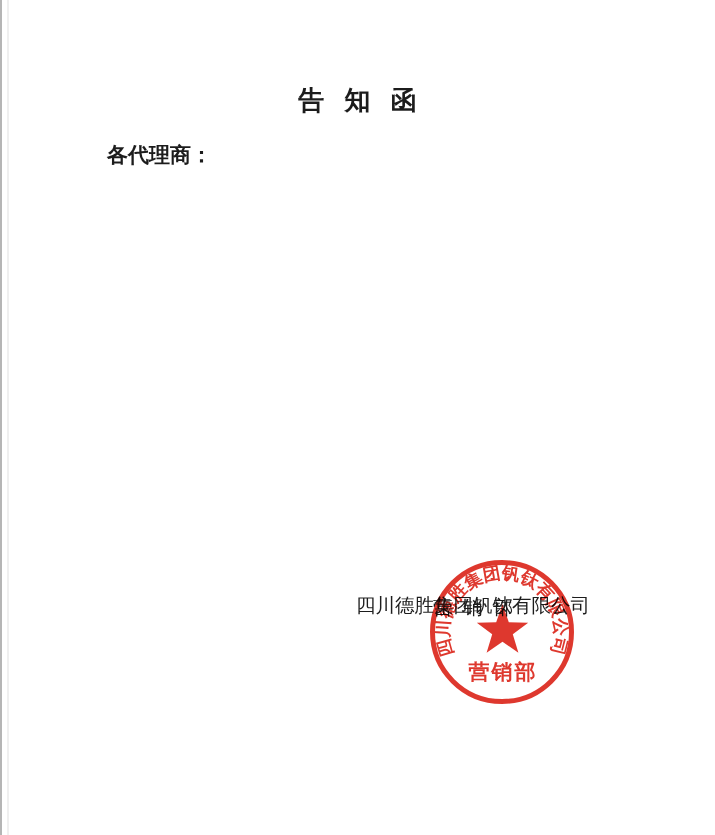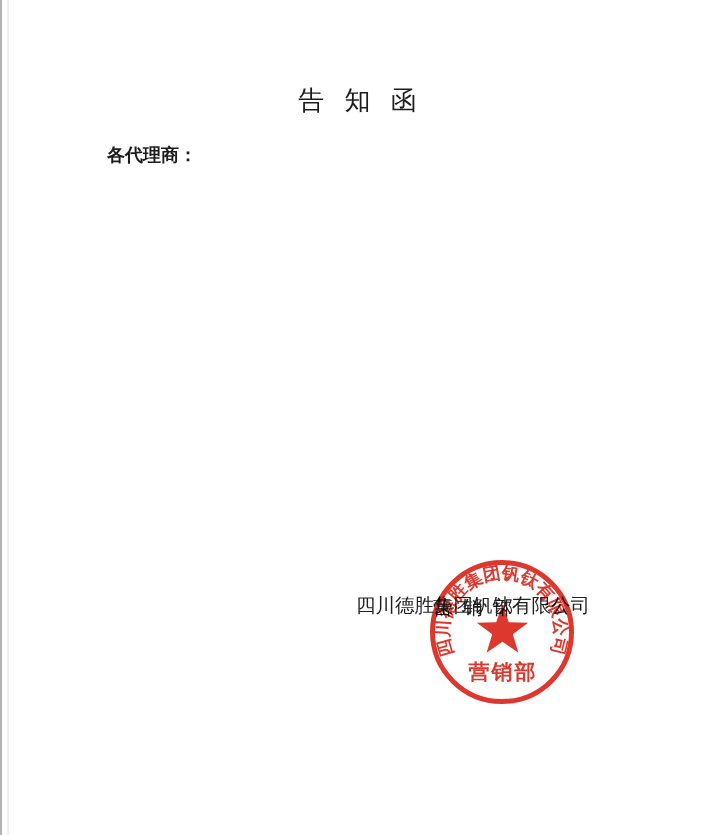--- a/index.html
+++ b/index.html
@@ -31,34 +31,34 @@
     width: 2px;
     background: #efefef;
   }
   .doc-title {
     position: absolute;
     left: 0;
     top: 86px;
     width: 715px;
     text-align: center;
     font-family: "Liberation Sans", "DejaVu Sans", sans-serif;
-    font-weight: 400;
+    font-weight: 700;
     font-size: 26px;
     line-height: 28px;
     color: #1c1c1c;
     word-spacing: 13px;
     white-space: pre;
   }
   .salutation {
     position: absolute;
     left: 107px;
     top: 143px;
     font-family: "Liberation Sans", "DejaVu Sans", sans-serif;
     font-weight: 700;
-    font-size: 18px;
+    font-size: 21px;
     line-height: 24px;
     color: #1c1c1c;
     white-space: pre;
   }
   .body-text {
     position: absolute;
     left: 105px;
     top: 179px;
     font-size: 20px;
     line-height: 37.5px;

